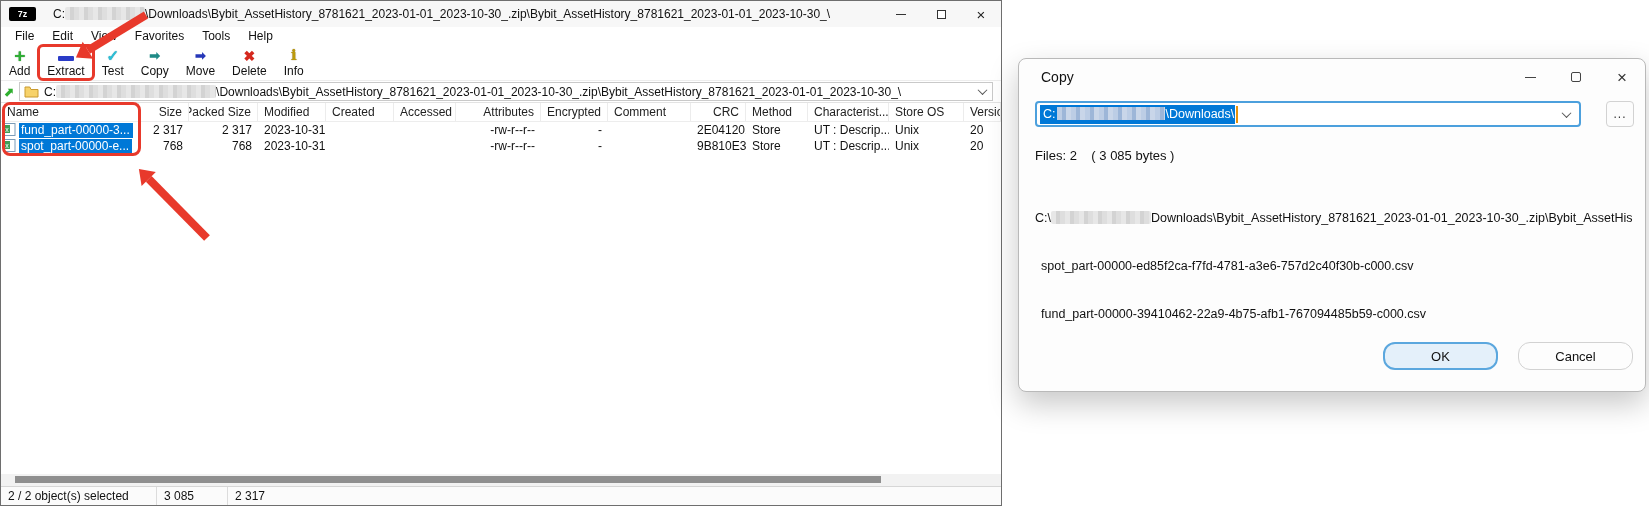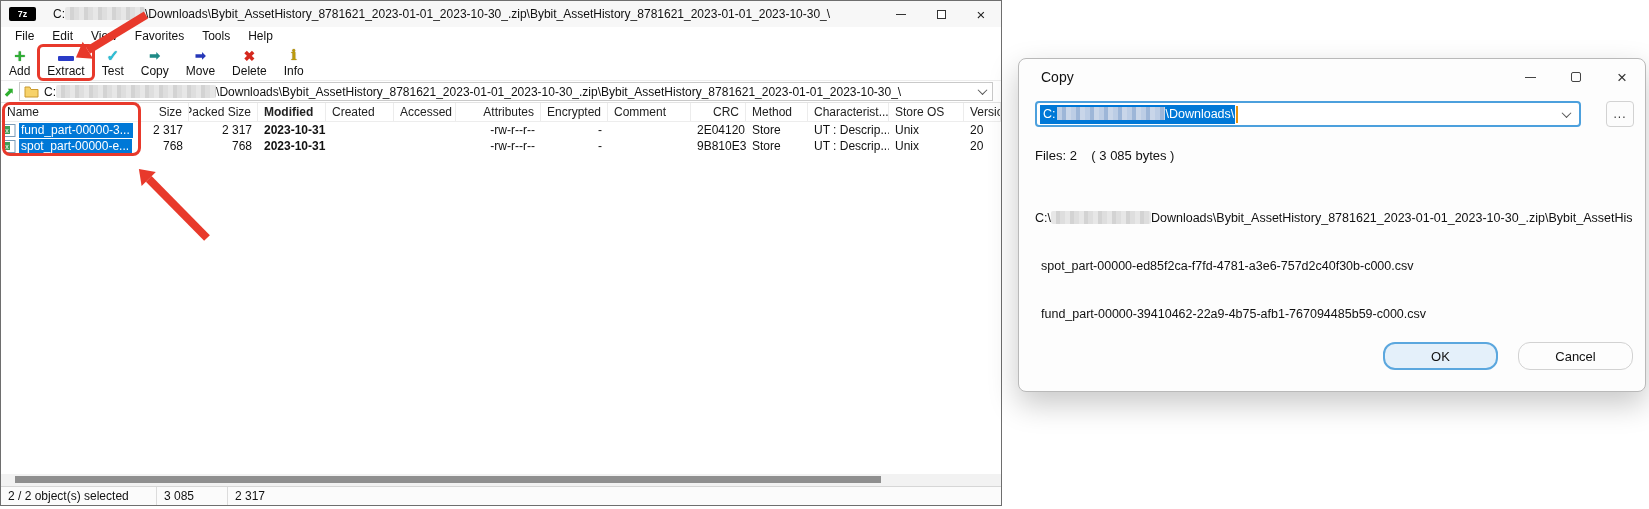--- a/index.html
+++ b/index.html
@@ -43,24 +43,24 @@
   .addr-field { flex:1; height:19px; border:1px solid #c9c9c9; background:#fff; display:flex; align-items:center; padding:0 6px 0 4px; gap:5px; font-size:12px; }
   .addr-text { flex:1; white-space:pre; overflow:hidden; }
   .chev { width:7px; height:7px; border-right:1.4px solid #555; border-bottom:1.4px solid #555; transform:rotate(45deg) translate(-1px,-1px); flex:0 0 auto; }
 
   .filelist { flex:1; border-top:1px solid #e3e3e3; font-size:12px; overflow:hidden; background:#fff; }
   .hdr-row { display:flex; height:19px; align-items:stretch; border-bottom:1px solid #ededed; color:#222; }
   .hdr-cell { display:flex; align-items:center; padding:0 6px; border-right:1px solid #ececec; white-space:nowrap; overflow:hidden; }
   .file-row { display:flex; height:16px; align-items:center; }
   .cell { padding:0 6px; white-space:nowrap; overflow:hidden; }
   .right { justify-content:flex-end; text-align:right; }
-  .c1{width:138px;} .c2{width:50px;} .c3{width:69px;} .c4{width:68px;font-weight:bold;} .c5{width:68px;}
+  .c1{width:138px;} .c2{width:50px;} .c3{width:69px;} .c4{width:68px;} .c5{width:68px;}
   .c6{width:62px;} .c7{width:85px;} .c8{width:67px;} .c9{width:83px;} .c10{width:55px;}
   .c11{width:62px;} .c12{width:81px;} .c13{width:75px;} .c14{width:37px;}
-  .name-cell { display:flex; align-items:center; gap:3px; padding:0 0 0 2px; }
+  .name-cell { display:flex; align-items:flex-start; gap:3px; padding:0 0 0 2px; }
   .file-ico { flex:0 0 auto; display:flex; }
   .sel-text { background:#0078d7; color:#fff; padding:0 3px 1px 2px; white-space:nowrap; overflow:hidden; }
 
   .hscroll { height:12px; background:#f2f2f2; position:relative; flex:0 0 auto; }
   .hthumb { position:absolute; left:14px; top:2px; width:866px; height:7px; background:#8f8f8f; }
 
   .statusbar { height:19px; border-top:1px solid #d6d6d6; background:#fbfbfb; display:flex; align-items:flex-end; font-size:12px; flex:0 0 auto; }
   .seg { padding-left:7px; height:100%; display:flex; align-items:center; white-space:nowrap; overflow:hidden; }
   .seg + .seg { border-left:1px solid #dcdcdc; }
   .seg-1{width:155px;} .seg-2{width:71px;} .seg-3{width:70px;} .seg-4{flex:1;}

